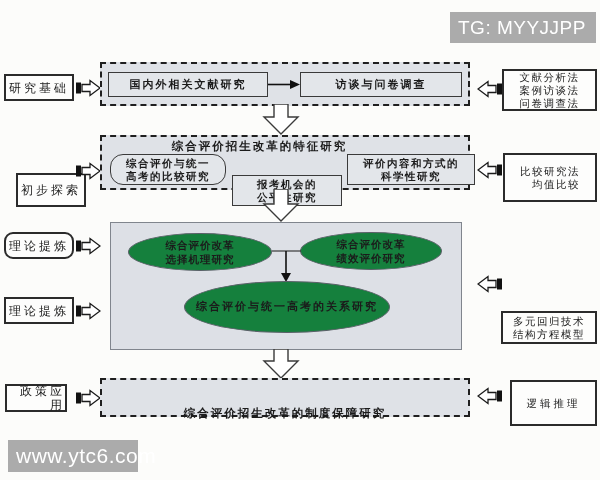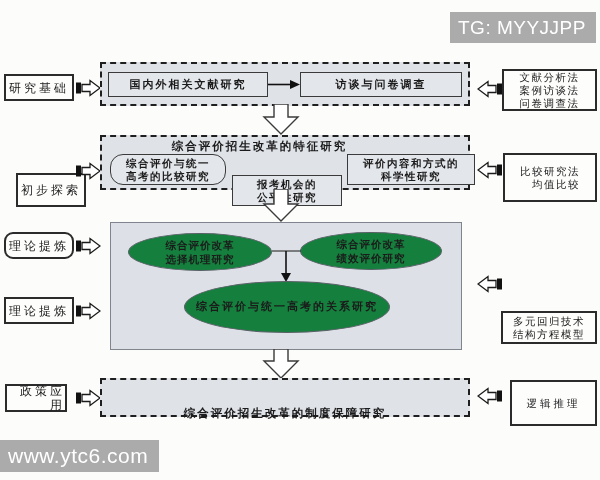--- a/index.html
+++ b/index.html
@@ -178,15 +178,15 @@
   </div>
 
   <div class="abs" style="left:477px;top:386px;">
     <svg width="25" height="20" viewBox="0 0 25 20">
         <rect x="20" y="4.5" width="5" height="11" fill="#111"></rect>
         <path d="M19,6.5 L11,6.5 L11,2.5 L1,10 L11,17.5 L11,13.5 L19,13.5 Z" fill="#fff" stroke="#1b1b1b" stroke-width="1.3"></path>
       </svg>
   </div>
   <div class="abs method-box" style="left:510px;top:380px;width:87px;height:46px;letter-spacing:3px;">逻辑推理</div>
 
-  <div class="abs watermark" style="left:0;top:440px;width:159px;height:32px;font-size:21px;">www.ytc6.com</div>
+  <div class="abs watermark" style="left:8px;top:440px;width:130px;height:32px;font-size:21px;">www.ytc6.com</div>
 
 </div>
 
 </body></html>

